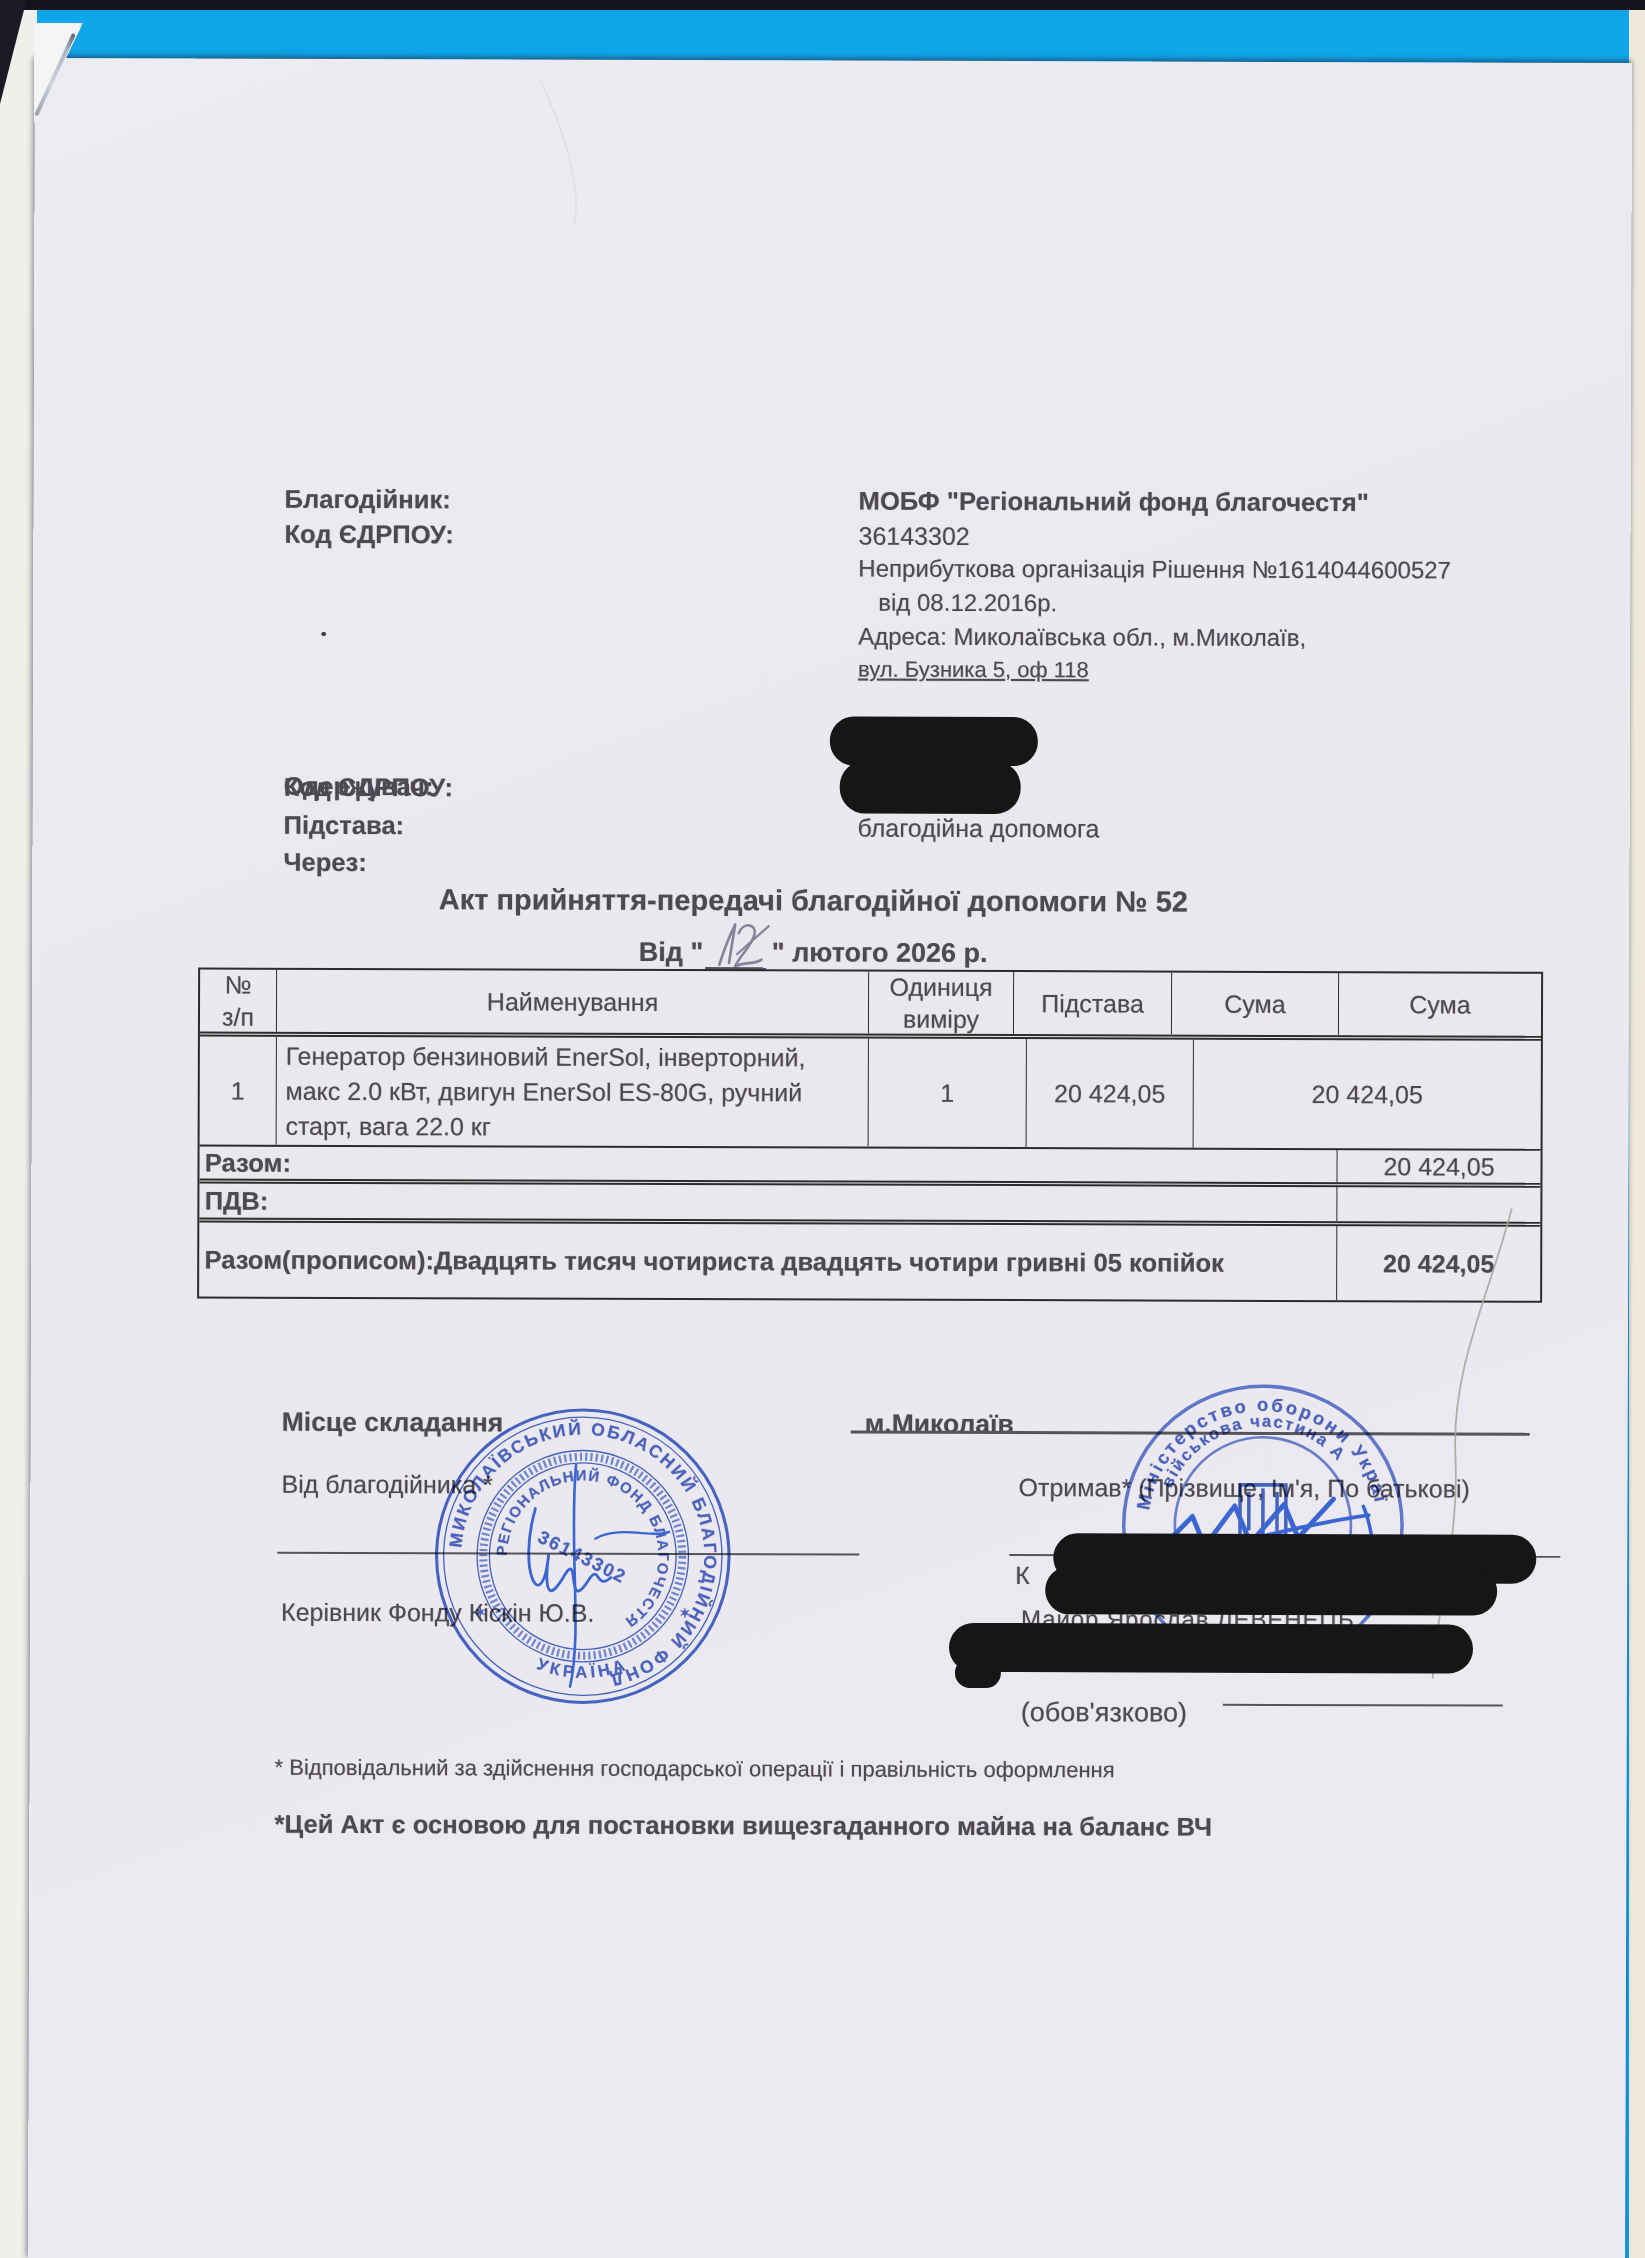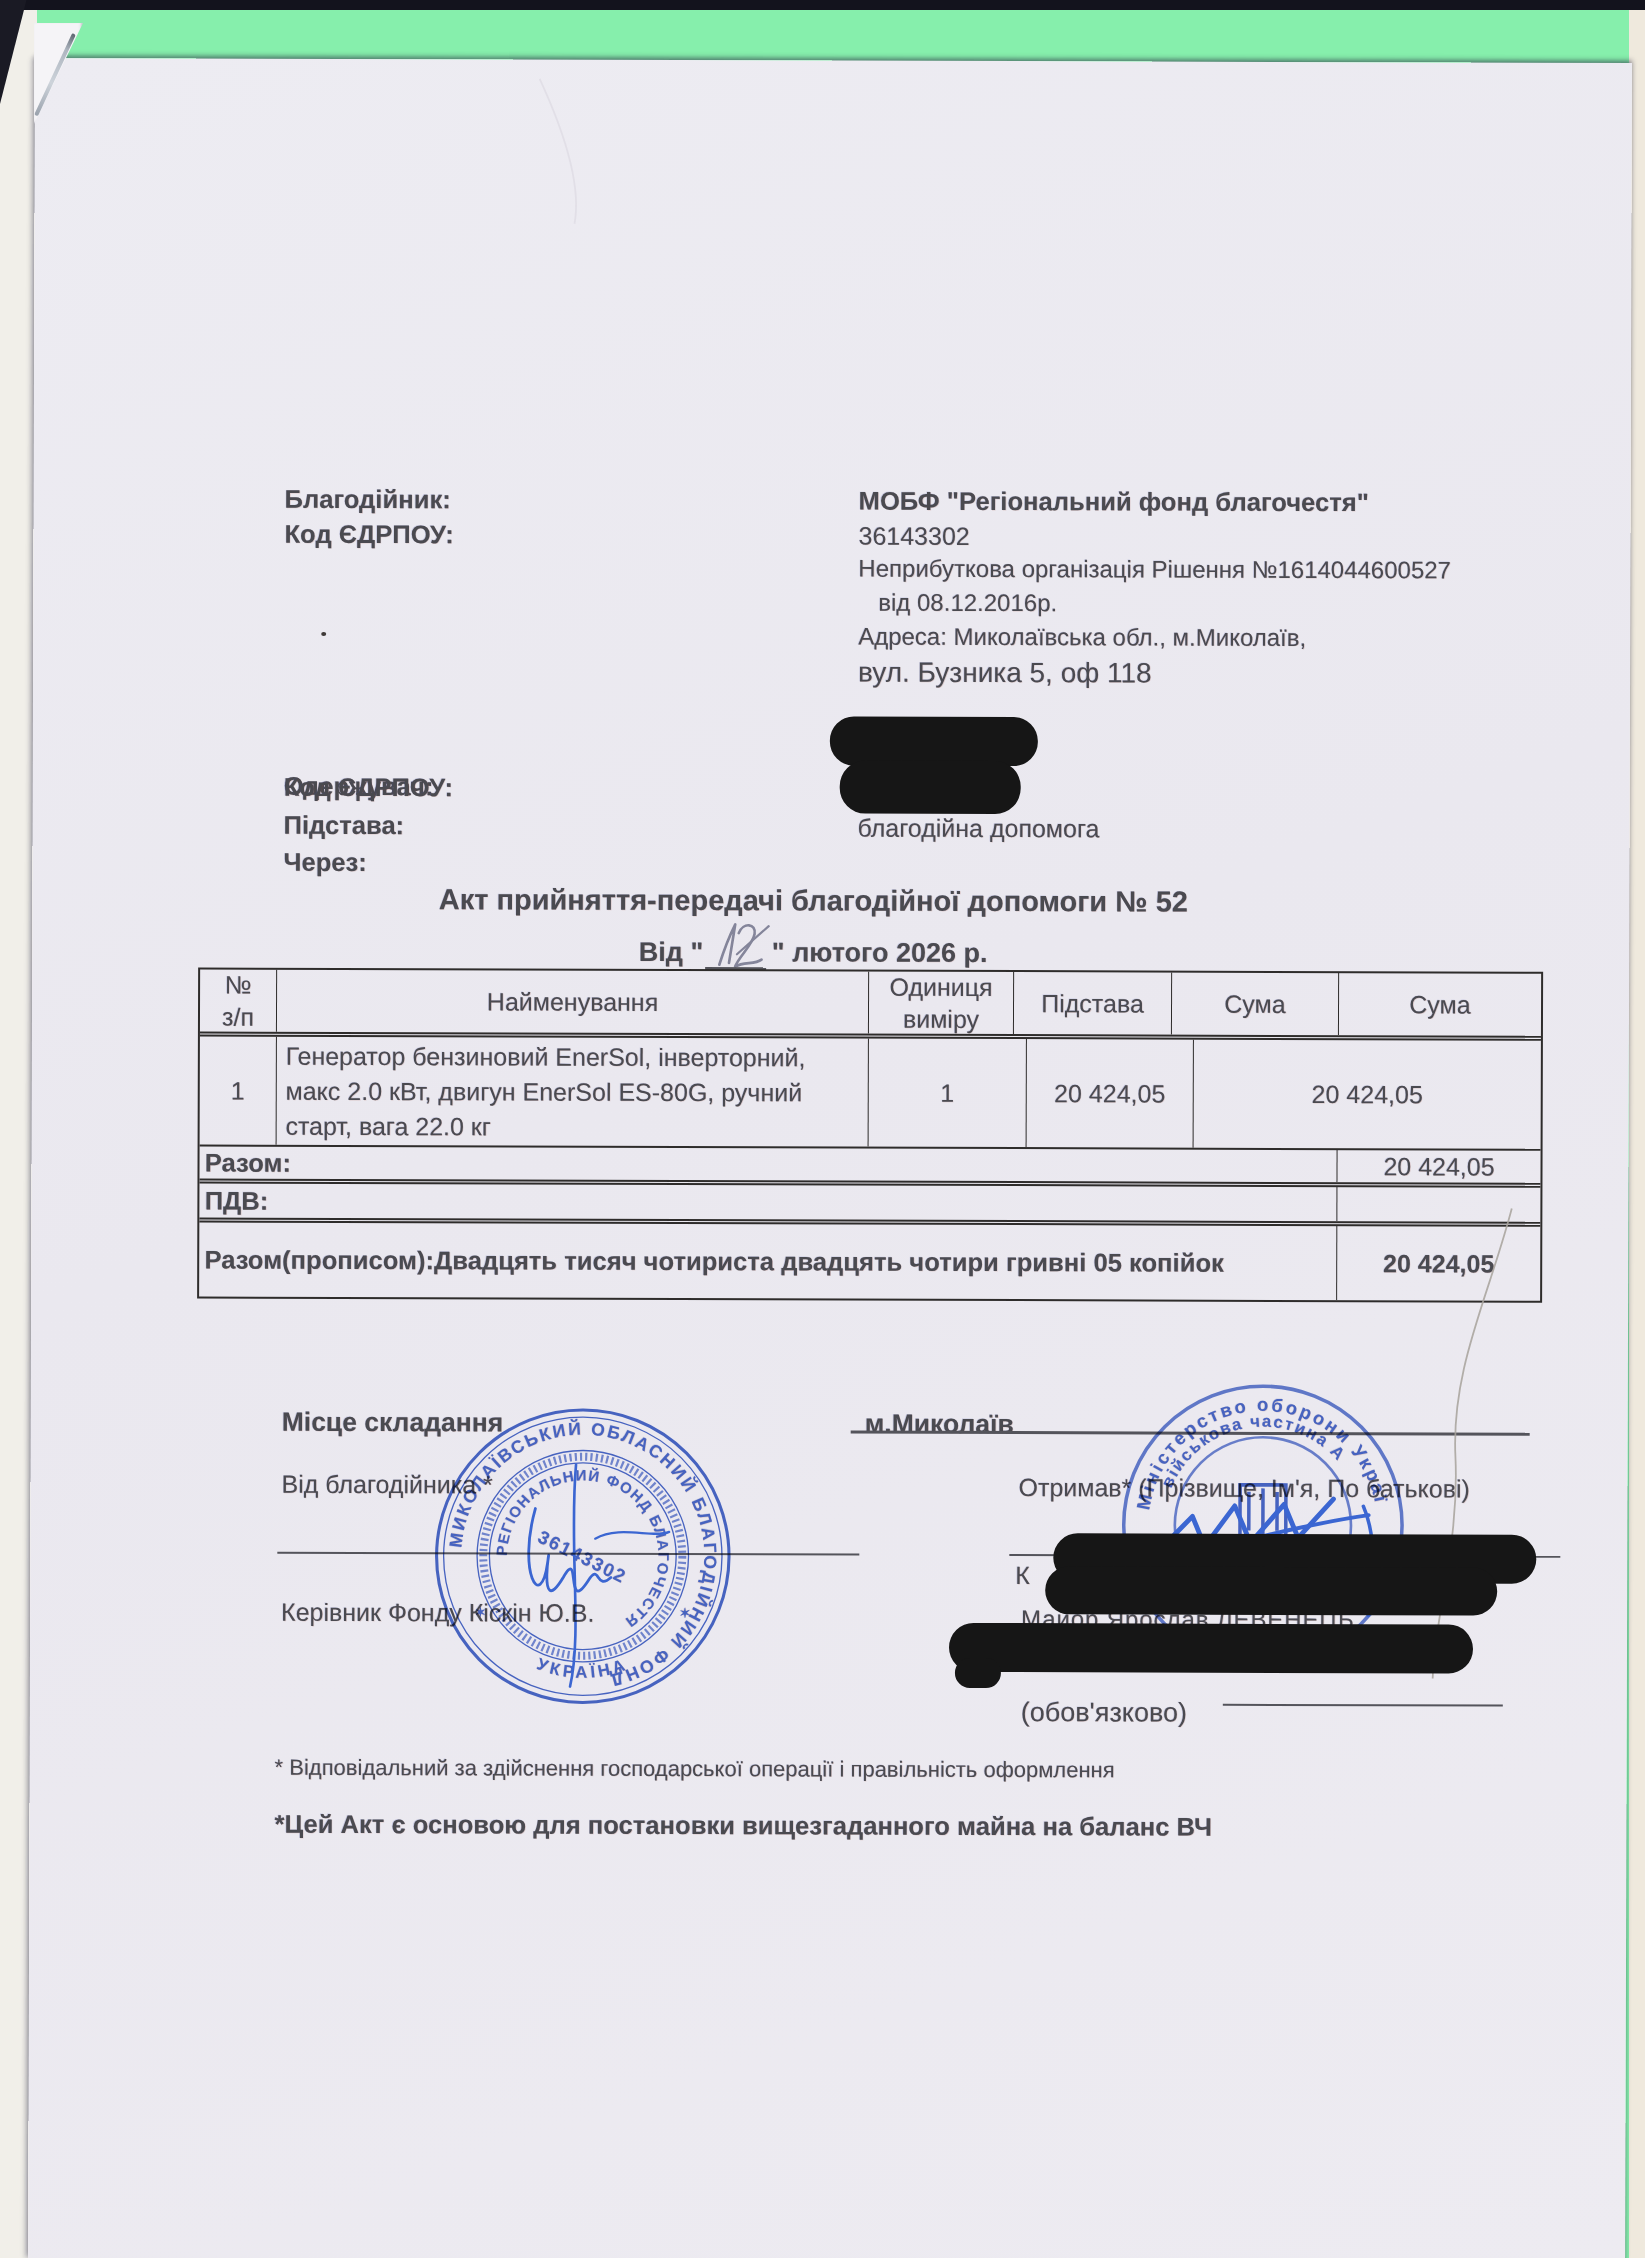--- a/index.html
+++ b/index.html
@@ -1,18 +1,18 @@
 <!DOCTYPE html>
 <html style="--page-bg: #edecf2; --ink: #4a4a50; --stamp-blue: #3d5fc8; --signature-blue: #2f63dd; --redaction-black: #161616; --pen-grey: #84859a; --border-dark: #2e2c2b;font-size:14px"><head>
 <meta charset="utf-8">
 <style>
   html,body{margin:0;padding:0;background:#c9c7c2;}
   *{box-sizing:border-box;}
   .scan{position:relative;width:1645px;height:2258px;overflow:hidden;
-        background:#86efac;font-family:"Liberation Sans",sans-serif;color:var(--ink,#4a4a50);}
+        background:#0ea5e9;font-family:"Liberation Sans",sans-serif;color:var(--ink,#4a4a50);}
   .dark-top{position:absolute;left:0;top:0;width:100%;height:9.7px;background:#13131d;}
   .dark-corner{position:absolute;left:0;top:0;width:26.5px;height:104px;background:#1a1a24;
                clip-path:polygon(0 0,100% 0,0 100%);}
   .left-backing{position:absolute;left:0;top:8.8px;width:37px;height:2250px;background:#f1efe9;}
   .right-backing{position:absolute;right:0;top:8.8px;width:16px;height:2250px;background:#efe9dd;}
   .page{position:absolute;left:35px;top:58px;width:1597px;height:2200px;
         background:linear-gradient(160deg,#edecf2 0%,#eae8ef 45%,#edebf1 100%);
         transform:rotate(.18deg);transform-origin:0 0;
         box-shadow:0 -2.6px 5.3px rgba(35,35,60,.5), -3.5px 0 5.3px rgba(60,60,85,.22);
         text-shadow:0.6px 0.4px 0 rgba(160,80,70,.22), -0.6px -0.4px 0 rgba(70,80,170,.22);}
@@ -59,21 +59,21 @@
 
   <div class="page">
 
     <div class="abs lbl" style="left:251px;top:426px;font-size:25.6px;">Благодійник:</div>
     <div class="abs lbl" style="left:251px;top:461px;font-size:25.6px;">Код ЄДРПОУ:</div>
     <div class="abs lbl" style="left:825px;top:426px;font-size:25.6px;">МОБФ "Регіональний фонд благочестя"</div>
     <div class="abs" style="left:825px;top:461px;font-size:25px;">36143302</div>
     <div class="abs" style="left:825px;top:494px;font-size:24px;">Неприбуткова організація Рішення №1614044600527</div>
     <div class="abs" style="left:825px;top:528px;font-size:24px;margin-left:20px;">від 08.12.2016р.</div>
     <div class="abs" style="left:825px;top:562px;font-size:24px;">Адреса: Миколаївська обл., м.Миколаїв,</div>
-    <div class="abs" style="left:825px;top:596px;font-size:28px;">вул. Бузника 5, оф 118</div>
+    <div class="abs" style="left:825px;top:596px;font-size:22px;text-decoration:underline;">вул. Бузника 5, оф 118</div>
 
     <div class="abs lbl" style="left:251px;top:677px;font-size:25.6px;margin-top:36px;">Одержувач:</div>
     <div class="abs lbl" style="left:251px;top:714px;font-size:25.6px;">Код ЄДРПОУ:</div>
     <div class="abs lbl" style="left:251px;top:752px;font-size:25.6px;">Підстава:</div>
     <div class="abs lbl" style="left:251px;top:789px;font-size:25.6px;">Через:</div>
     <div class="abs" style="left:825px;top:753px;font-size:25px;">благодійна допомога</div>
 
     <div class="blob" style="left:797px;top:656px;width:208px;height:49px;border-radius:24px;"></div>
     <div class="blob" style="left:807px;top:700px;width:181px;height:53px;border-radius:25.6px;"></div>
 

